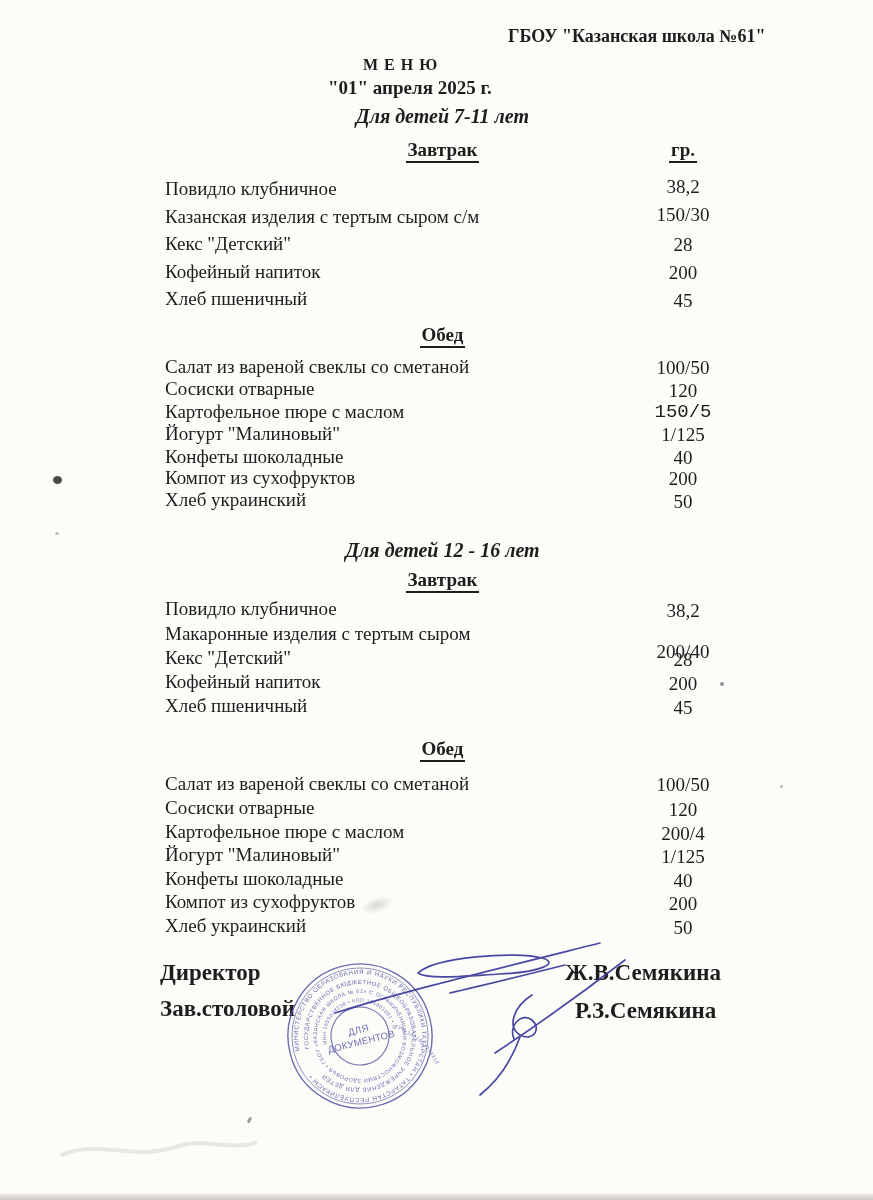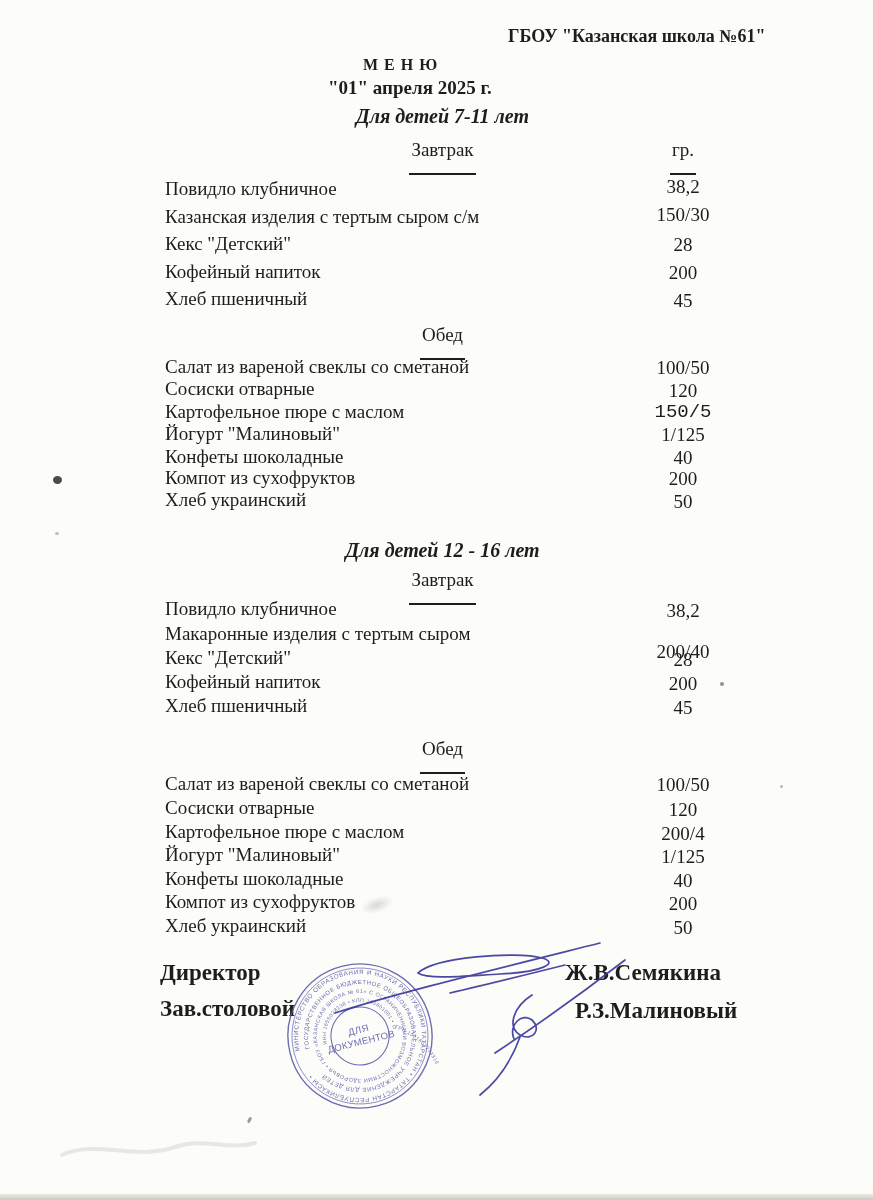--- a/index.html
+++ b/index.html
@@ -3,21 +3,21 @@
 <meta charset="utf-8">
 <style>
   html,body { margin:0; padding:0; background:#e8e8e6; }
   .page {
     position:relative; width:873px; height:1200px; margin:0 auto;
     background:#fcfcf9; overflow:hidden;
     font-family:"Liberation Serif", serif; color:#1d1d1d;
   }
   .t { position:absolute; white-space:nowrap; font-size:19px; line-height:1.15; }
   .center { left:6px; width:873px; text-align:center; }
-  .hd { font-weight:normal; border-bottom:2px solid #1d1d1d; padding:0 2px 13px 2px; }
+  .hd { font-weight:bold; border-bottom:2px solid #1d1d1d; padding:0 2px 1px 2px; }
   .name { left:165px; }
   .portion { left:628px; width:110px; text-align:center; }
   .menu-title { font-weight:bold; font-size:16px; letter-spacing:1px; }
   .school { font-weight:bold; font-size:18px; }
   .date { font-weight:bold; font-size:19px; }
   .group { font-weight:bold; font-style:italic; font-size:20px; }
   .sig { font-weight:bold; font-size:23px; }
   .speck { position:absolute; border-radius:50%; }
   .stamp-svg { position:absolute; left:280px; top:956px; width:160px; height:160px;
                transform:rotate(-14deg); opacity:0.85; }
@@ -109,21 +109,21 @@
   <div class="t name" style="top:868px;">Конфеты шоколадные</div>
   <div class="t portion" style="top:870px;">40</div>
   <div class="t name" style="top:891px;">Компот из сухофруктов</div>
   <div class="t portion" style="top:893px;">200</div>
   <div class="t name" style="top:915px;">Хлеб украинский</div>
   <div class="t portion" style="top:917px;">50</div>
 
   <div class="t sig" style="left:160px; top:960px;">Директор</div>
   <div class="t sig" style="left:565px; top:960px;">Ж.В.Семякина</div>
   <div class="t sig" style="left:160px; top:996px;">Зав.столовой</div>
-  <div class="t sig" style="left:575px; top:998px;">Р.З.Малиновый</div>
+  <div class="t sig" style="left:575px; top:998px;">Р.З.Семякина</div>
 
   <svg class="stamp-svg" viewBox="0 0 160 160">
     <defs>
       <path id="r1" d="M80,80 m-62,0 a62,62 0 1,1 124,0 a62,62 0 1,1 -124,0"></path>
       <path id="r2" d="M80,80 m-52,0 a52,52 0 1,1 104,0 a52,52 0 1,1 -104,0"></path>
       <path id="r3" d="M80,80 m-43,0 a43,43 0 1,1 86,0 a43,43 0 1,1 -86,0"></path>
       <path id="r4" d="M80,80 m-34,0 a34,34 0 1,1 68,0 a68,68 0 1,1 -68,0"></path>
     </defs>
     <g fill="none" stroke="#5454a6">
       <circle cx="80" cy="80" r="72" stroke-width="1.4"></circle>

